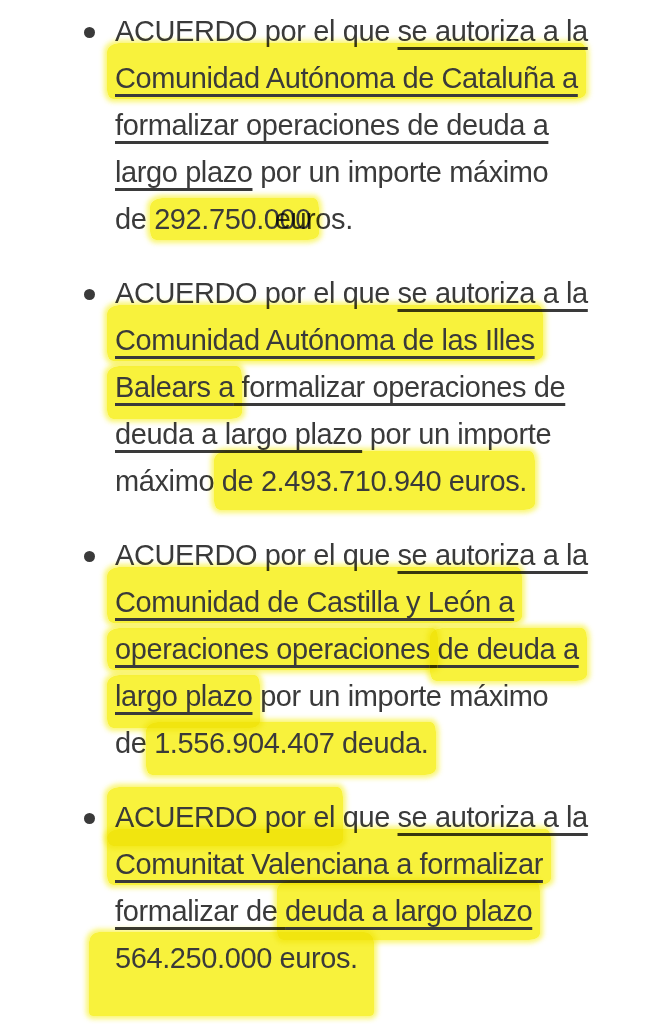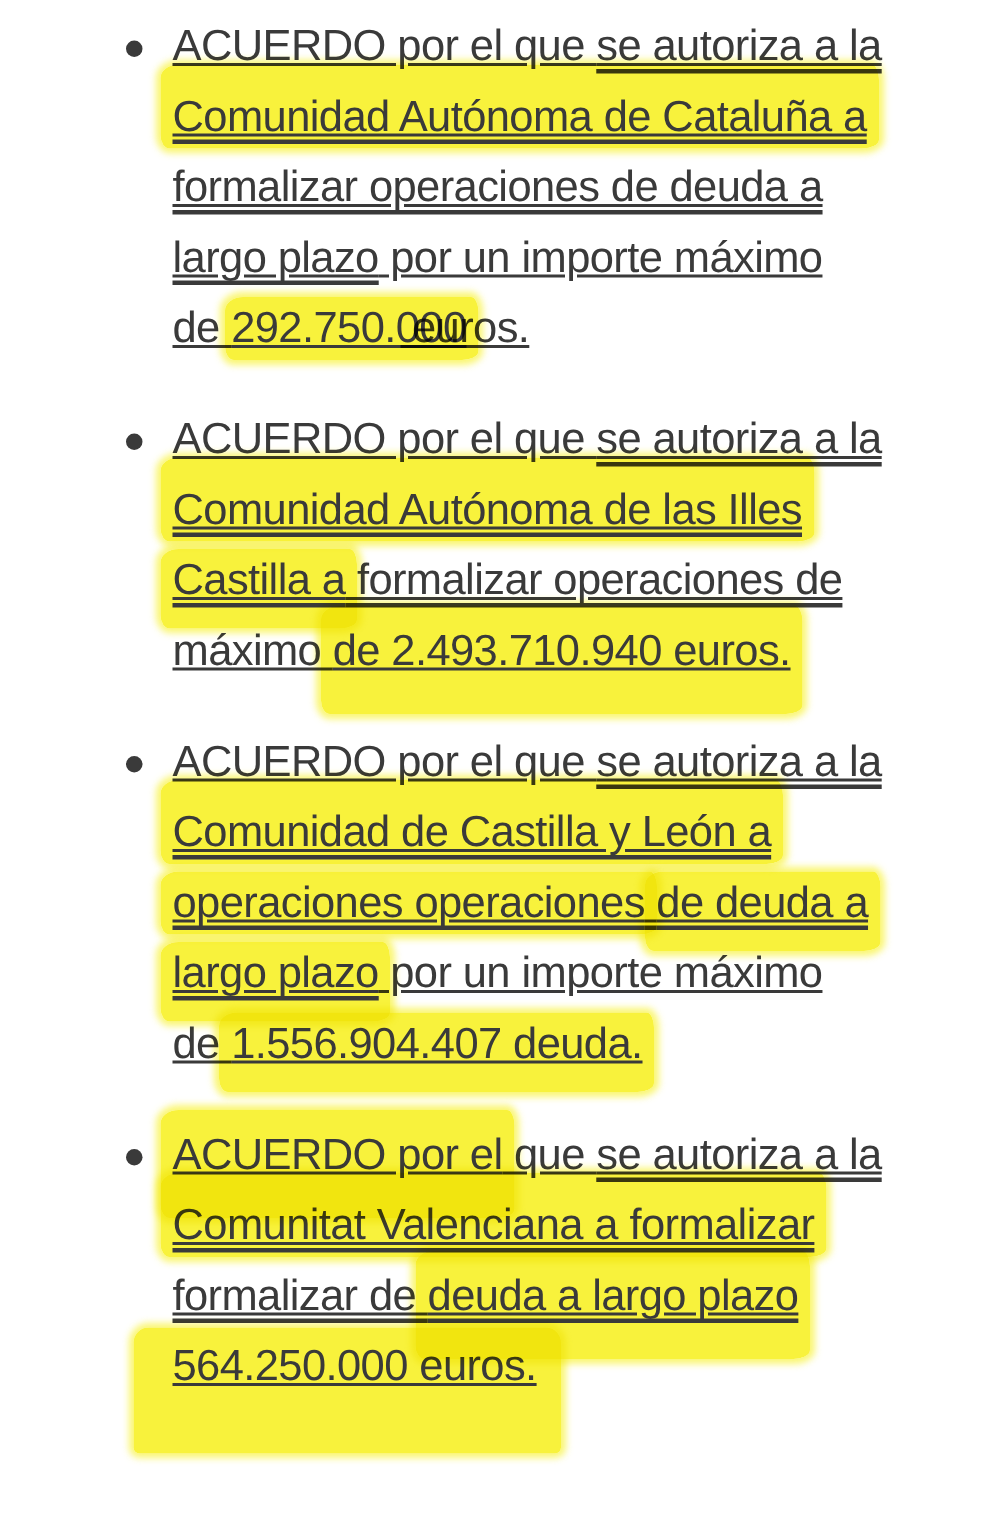--- a/index.html
+++ b/index.html
@@ -10,21 +10,20 @@
   body{
     width:666px;height:1024px;
     background:#ffffff;
     overflow:hidden;
     font-family:"Liberation Sans", sans-serif;
     color:var(--text);
   }
   .page{
     width:666px;height:1024px;
     position:relative;
-    text-decoration:underline;
   }
   ul.agreements{
     list-style:none;
     margin:0;
     padding:8px 30px 0 115px;
   }
   ul.agreements li{
     position:relative;
     margin:0 0 27px 0;
   }
@@ -53,21 +52,21 @@
   .mk{
     mix-blend-mode:multiply;
     background:var(--hl);
     box-shadow:0 0 5px 3px rgba(248,242,60,.72);
     border-radius:12px 5px 11px 6px / 9px 10px 6px 9px;
     padding:5px 8px;
     margin-left:-8px;margin-right:-8px;
   }
   .mk-up{padding-top:19px;}
   .mk-dn{padding-bottom:16px;}
-  .mk-updn{padding-top:14px;padding-bottom:26px;}
+  .mk-updn{padding-top:14px;padding-bottom:13px;}
   .mk-r{margin-right:-52px;padding-left:4px;margin-left:-4px;}
   .mk-tail{
     padding:10px 16px 42px 26px;
     margin-left:-26px;margin-right:-16px;
     border-radius:10px 10px 4px 4px;
   }
 </style>
 </head>
 <body style="background: rgb(255, 255, 255);">
 
@@ -76,21 +75,22 @@
       <li>
         <div class="line"><span>ACUERDO por el que </span><span class="lnk">se autoriza a la</span></div>
         <div class="line"><span class="mk mk-up lnk">Comunidad Autónoma de Cataluña a</span></div>
         <div class="line"><span class="lnk">formalizar operaciones de deuda a</span></div>
         <div class="line"><span class="lnk">largo plazo</span><span> por un importe máximo</span></div>
         <div class="line"><span>de </span><span class="mk mk-r">292.750.000</span><span> euros.</span></div>
       </li>
       <li>
         <div class="line"><span>ACUERDO por el que </span><span class="lnk">se autoriza a la</span></div>
         <div class="line"><span class="mk mk-up lnk">Comunidad Autónoma de las Illes</span></div>
-        <div class="line"><span class="mk mk-dn lnk">Castilla a</span><span class="lnk"> formalizar operaciones de</span></div>
+        <div class="line"><span class="mk mk-dn lnk">Balears a</span><span class="lnk"> formalizar operaciones de</span></div>
+        <div class="line"><span class="lnk">deuda a largo plazo</span><span> por un importe</span></div>
         <div class="line"><span>máximo </span><span class="mk mk-updn">de 2.493.710.940 euros.</span></div>
       </li>
       <li>
         <div class="line"><span>ACUERDO por el que </span><span class="lnk">se autoriza a la</span></div>
         <div class="line"><span class="mk mk-up lnk">Comunidad de Castilla y León a</span></div>
         <div class="line"><span class="mk lnk">operaciones operaciones</span><span class="lnk"> </span><span class="mk mk-dn lnk">de deuda a</span></div>
         <div class="line"><span class="mk mk-dn lnk">largo plazo</span><span> por un importe máximo</span></div>
         <div class="line"><span>de </span><span class="mk mk-dn">1.556.904.407 deuda.</span></div>
       </li>
       <li>

